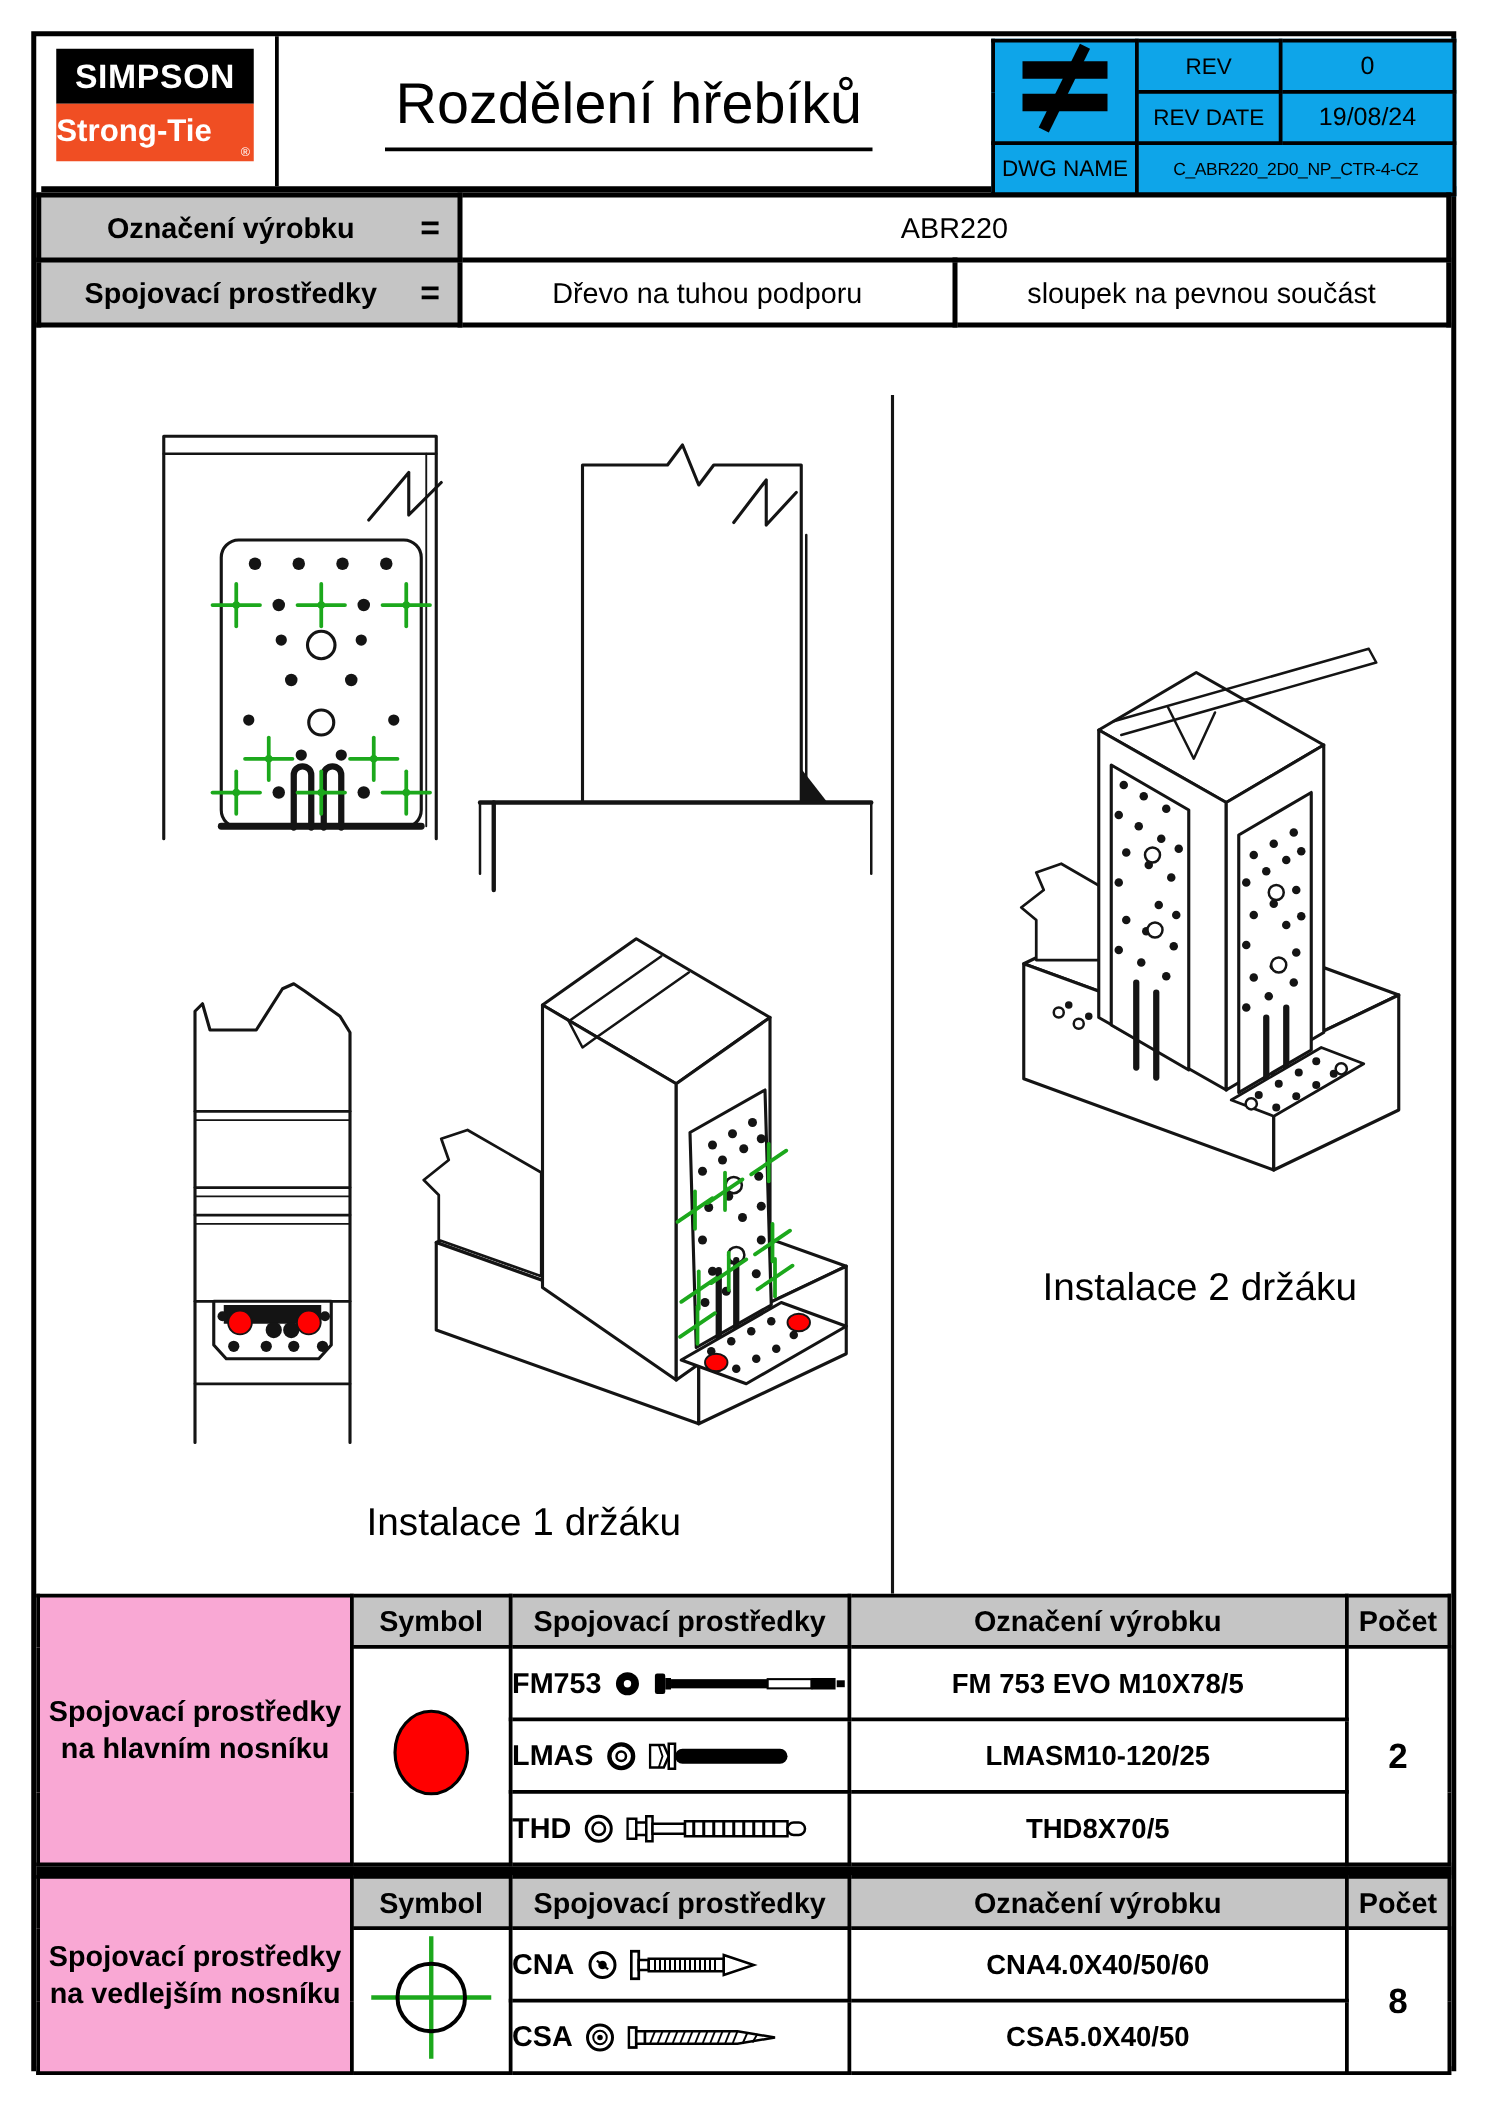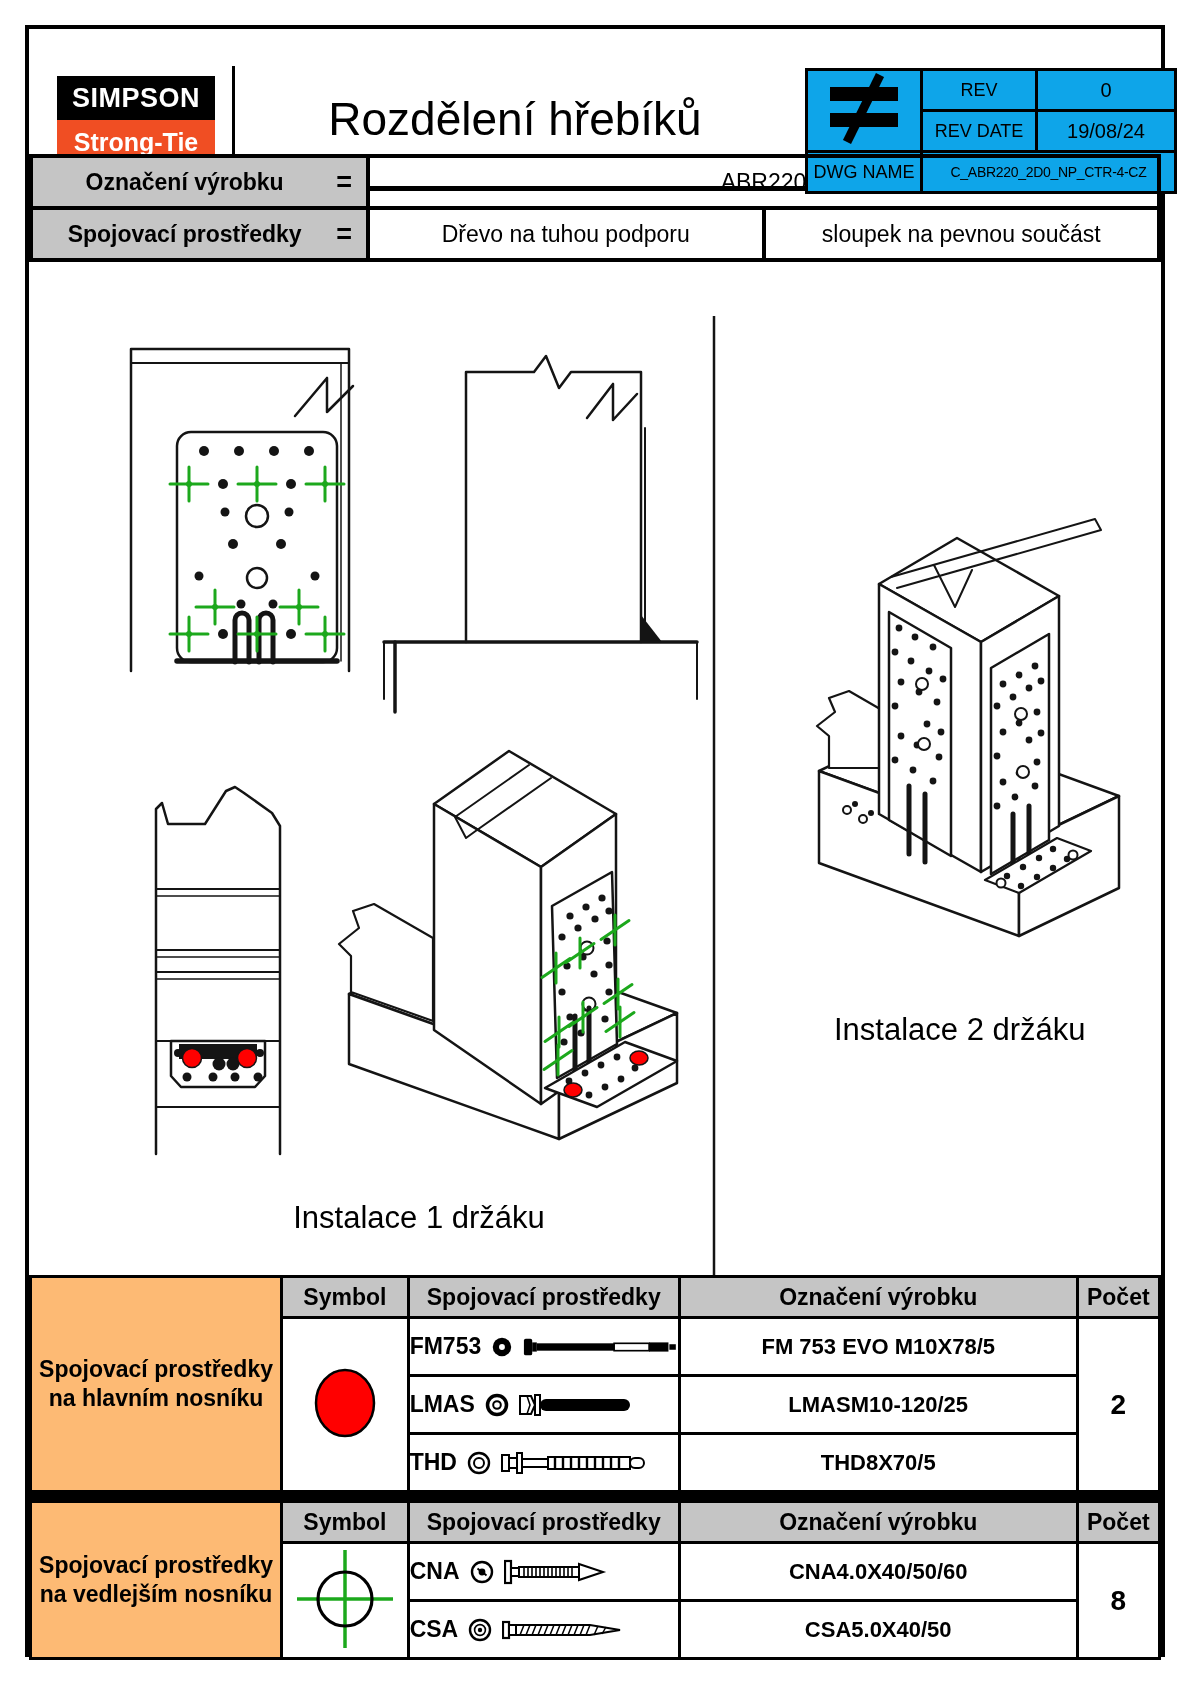--- a/index.html
+++ b/index.html
@@ -1,29 +1,29 @@
 <!DOCTYPE html>
 <html><head>
 <meta charset="utf-8">
 <style>
   html,body{margin:0;padding:0;}
   body{width:1190px;height:1682px;background:#fff;position:relative;
        font-family:"Liberation Sans",sans-serif;color:#000;}
   .frame{position:absolute;left:25px;top:25px;width:1140px;height:1632px;
          border:4px solid #000;box-sizing:border-box;background:#fff;}
   
-  .header{position:absolute;left:16px;top:0;width:1132px;height:125px;
-          border-bottom:5px solid #000;box-sizing:border-box;margin-top:37px;}
+  .header{position:absolute;left:4px;top:0;width:1132px;height:125px;
+          border-bottom:5px solid #000;box-sizing:border-box;}
   .header-left{position:absolute;left:0;top:0;width:190px;height:120px;
                border-right:3px solid #000;box-sizing:border-box;}
   .logo{margin:10px 12px;width:158px;}
   .logo-top{background:#000;color:#fff;font-weight:bold;font-size:27px;
             text-align:center;padding:7px 0 6px;letter-spacing:.5px;}
   .logo-bottom{background:#f04e23;color:#fff;font-weight:bold;font-size:25px;
-               text-align:center;padding:8px 0 9px;position:relative;}
+               padding:8px 0 9px;position:relative;}
   .reg{font-size:10px;position:absolute;right:3px;bottom:1px;font-weight:normal;}
   .title-wrap{position:absolute;left:190px;top:0;width:560px;height:118px;
               display:flex;align-items:center;justify-content:center;}
   .title{font-size:46px;border-bottom:3px solid #000;padding:0 8px 9px;}
   .tblock{position:absolute;left:760px;top:2px;border-collapse:collapse;background:#0ea5e9;}
   .tblock td{border:3px solid #000;height:38px;text-align:center;vertical-align:middle;padding:0;}
   .tb-c1{width:112px;}.tb-c2{width:112px;}.tb-c3{width:136px;}
   .tb-lab{font-size:18px;}
   .tb-val{font-size:20px;}
   .tb-dwg{font-size:14px;letter-spacing:-0.3px;}
@@ -41,21 +41,21 @@
   .drawing-area svg{position:absolute;left:0;top:0;}
   .inst-label{position:absolute;font-size:31px;}
   .inst1{left:225px;top:884px;width:330px;text-align:center;}
   .inst2{left:805px;top:696px;width:310px;text-align:left;}
   
   .bottom{position:absolute;left:0;top:1246px;width:1132px;}
   .ftable{border-collapse:collapse;table-layout:fixed;width:1132px;background:#fff;}
   .ftable td,.ftable th{border:3px solid #000;padding:0;vertical-align:middle;}
   .ftable th{background:#c5c5c5;font-size:23px;font-weight:bold;height:38px;text-align:center;}
   .c-group{width:250px;}.c-sym{width:126px;}.c-fast{width:270px;}.c-prod{width:396px;}.c-cnt{width:82px;}
-  .group-cell{background:#fdba74;font-weight:bold;font-size:23px;text-align:center;
+  .group-cell{background:#f9a8d4;font-weight:bold;font-size:23px;text-align:center;
               padding:0 26px;line-height:1.25;}
   .sym-cell{text-align:center;}
   .code-cell{padding-left:12px;}
   .code-wrap{display:flex;align-items:center;gap:9px;}
   .code{font-weight:bold;font-size:23px;white-space:nowrap;}
   .prod-cell{text-align:center;font-weight:bold;font-size:22px;}
   .count-cell{text-align:center;font-weight:bold;font-size:28px;}
   .rdata{height:58px;}
   .tsep{height:7px;background:#000;}
 </style>

